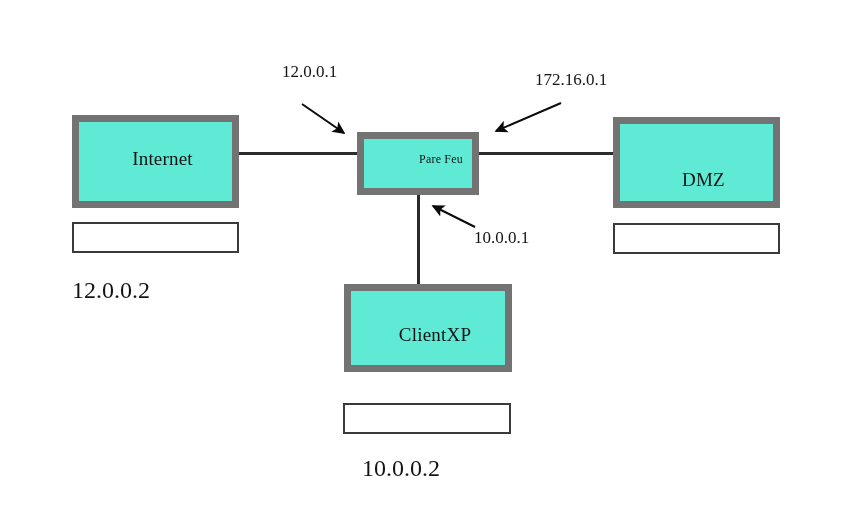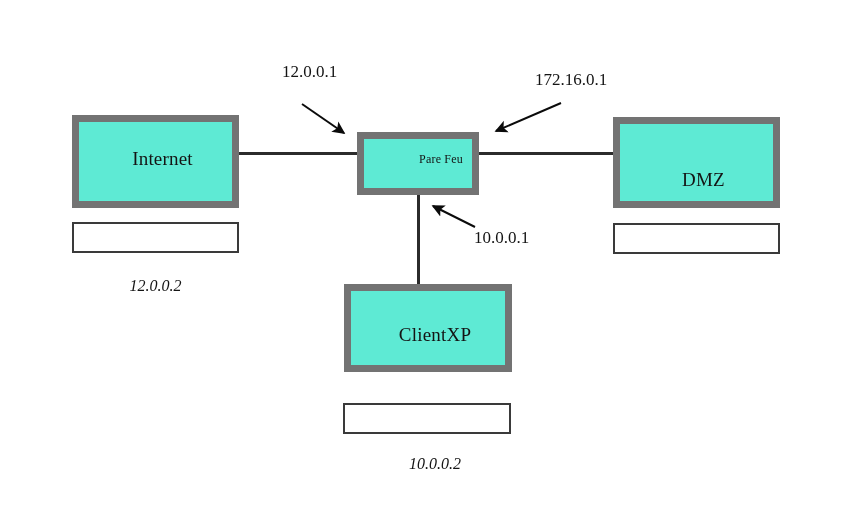--- a/index.html
+++ b/index.html
@@ -39,25 +39,23 @@
     margin-left: 16px;
   }
   .addr-box {
     position: absolute;
     box-sizing: border-box;
     border: 2px solid #3a3a3a;
     background: #ffffff;
   }
   .addr-text {
     position: absolute;
-    font-size: 16px;
+    font-size: 24px;
     color: #141414;
     white-space: nowrap;
-    text-align: center;
-    font-style: italic;
   }
   .iface-text {
     position: absolute;
     font-size: 17px;
     color: #141414;
     white-space: nowrap;
     margin-left: 14px;
   }
   .link-line {
     position: absolute;
@@ -97,21 +95,21 @@
 
   <div class="addr-box" style="left:613px; top:223px; width:167px; height:31px;"></div>
 
 
   <div class="node-box" style="left:344px; top:284px; width:168px; height:88px;padding-left:34px;">
     <span class="node-label zone-label" style="left:0; top:33px; width:168px;">ClientXP</span>
   </div>
 
   <div class="addr-box" style="left:343px; top:403px; width:168px; height:31px;"></div>
 
-  <span class="addr-text" style="left:351px; top:455px; width:168px;">10.0.0.2</span>
+  <span class="addr-text" style="left:362px; top:455px; width:168px;">10.0.0.2</span>
 
   <span class="iface-text" style="left:268px; top:62px;">12.0.0.1</span>
 
   <svg class="arrow-svg" style="left:300px; top:100px;" width="60" height="45" viewBox="0 0 60 45">
     <defs>
       <marker id="ah1" markerWidth="7" markerHeight="7" refX="5.6" refY="3.3" orient="auto" markerUnits="strokeWidth">
         <path d="M0,0.2 L6.4,3.3 L0,6.4 L1.5,3.3 z" fill="#0b0b0b"></path>
       </marker>
     </defs>
     <line x1="2" y1="4" x2="44" y2="33" stroke="#0b0b0b" stroke-width="2" marker-end="url(#ah1)"></line>

